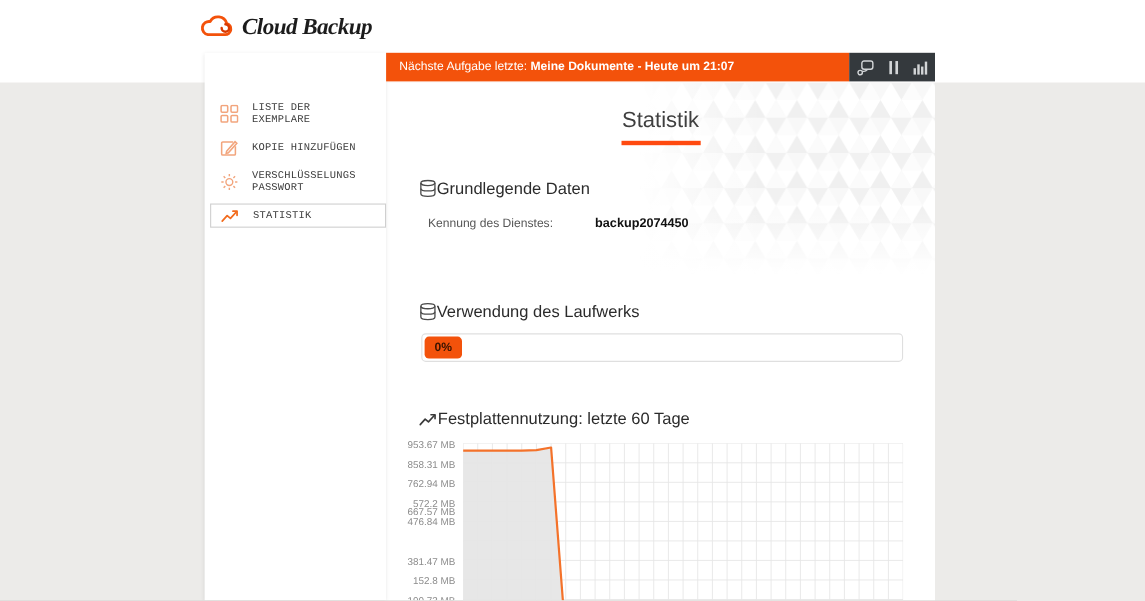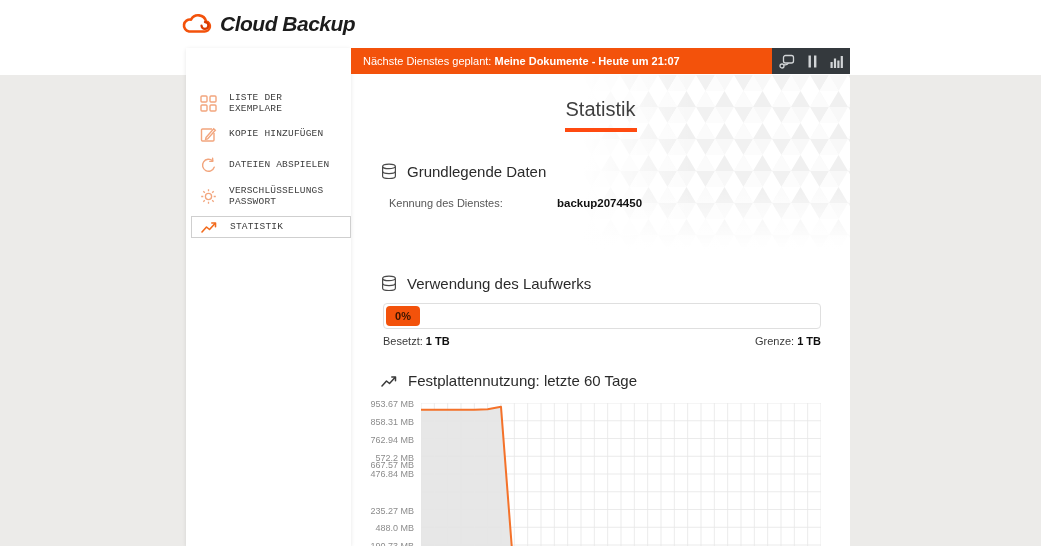--- a/index.html
+++ b/index.html
@@ -4,21 +4,21 @@
 <style>
   * { margin:0; padding:0; box-sizing:border-box; }
   html,body { background:#d8d8d6; }
   .screen {
     position:relative; width:1041px; height:546px; overflow:hidden;
     background:#ECEBE9; font-family:"Liberation Sans", sans-serif;
     -webkit-font-smoothing:antialiased;
   }
   .topband { position:absolute; left:0; top:0; width:1041px; height:75px; background:#ffffff; }
   
-  .logo { position:absolute; left:180px; top:9px; height:30px; display:flex; align-items:center; gap:4px; }
+  .logo { position:absolute; left:180px; top:9px; height:30px; display:flex; align-items:center; gap:4px;font-family:Liberation Serif, serif; }
   .logo-text { font-size:21px; font-weight:bold; font-style:italic; color:#1c1c1c; letter-spacing:-0.5px; }
   
   .banner { position:absolute; left:351px; top:48px; width:499px; height:26px; display:flex; z-index:3; }
   .banner-msg { flex:1; background:#F3520B; color:#fff; font-size:11px; line-height:26px; padding-left:12px; white-space:nowrap; overflow:hidden; }
   .banner-msg b { font-weight:bold; }
   .banner-icons { width:78px; background:#34393D; display:flex; align-items:center; justify-content:center; gap:13px; }
   .banner-icons svg { display:block; cursor:pointer; }
   
   .sidebar { position:absolute; left:186px; top:48px; width:165px; height:498px; background:#fff;
              box-shadow:0 1px 4px rgba(0,0,0,.10); z-index:2; padding-top:40px; }
@@ -30,27 +30,27 @@
   
   .content { position:absolute; left:351px; top:75px; width:499px; height:471px; background:#fff; z-index:1; overflow:hidden; }
   .pattern-wrap { position:absolute; right:0; top:0; width:268px; height:174px; overflow:hidden; pointer-events:none; }
   .pattern-fadeL { position:absolute; left:0; top:0; width:110px; height:100%;
                    background:linear-gradient(90deg,#fff, rgba(255,255,255,0)); }
   .pattern-fadeB { position:absolute; left:0; bottom:0; width:100%; height:60px;
                    background:linear-gradient(rgba(255,255,255,0), #fff); }
   .page-title-wrap { position:absolute; top:23px; left:0; width:100%; text-align:center; z-index:2; }
   .page-title { font-size:20px; color:#3f3f3f; }
   .title-underline { width:72px; height:4px; background:#FF4A10; margin:7px auto 0; }
-  .section-heading { position:absolute; left:30px; display:flex; align-items:center; gap:10px; z-index:2; }
+  .section-heading { position:absolute; left:30px; display:flex; align-items:center; z-index:2; }
   .section-heading .h-txt { font-size:15px; color:#2b2b2b; }
   
   .info-table { position:absolute; left:32px; top:118px; width:440px; z-index:2; }
   .info-row { display:flex; height:20px; align-items:center; padding-left:6px; }
   .info-row.alt { background:#ECECEC; }
-  .info-label { width:168px; font-size:11px; color:#565656; }
+  .info-label { width:152px; font-size:11px; color:#565656; }
   .info-value { font-size:11.5px; font-weight:bold; color:#111; }
   
   .progress { position:absolute; left:32px; top:228px; width:438px; height:26px; border:1px solid #dfdfdf;
               border-radius:4px; background:#fff; z-index:2; }
   .progress-chip { position:absolute; left:2px; top:2px; bottom:2px; width:34px; background:#F3520B;
                    border-radius:4px; display:flex; align-items:center; justify-content:center;
                    font-size:11px; font-weight:bold; color:#3A1400; }
   .usage-row { position:absolute; left:32px; top:260px; width:438px; display:flex; justify-content:space-between;
                font-size:11px; color:#3a3a3a; z-index:2; }
   .usage-row b { color:#0e0e0e; }
@@ -67,21 +67,21 @@
 
   <div class="logo">
     <svg width="36" height="28" viewBox="0 0 36 28">
       <path d="M9 21.5 h15.5 a5.2 5.2 0 0 0 1.6 -10.2 A8.2 8.2 0 0 0 11 9.6 A5.8 5.8 0 0 0 9 21.5 z" fill="none" stroke="#F3520B" stroke-width="2.6" stroke-linejoin="round"></path>
       <path d="M21.5 15.5 a3.4 3.4 0 1 0 3.4 -3.4" fill="none" stroke="#D93A00" stroke-width="2.2" stroke-linecap="round"></path>
     </svg>
     <span class="logo-text">Cloud Backup</span>
   </div>
 
   <div class="banner">
-    <div class="banner-msg"><span>Nächste Dienstes geplant: </span><b>Meine Dokumente - Heute um 21:07</b></div>
+    <div class="banner-msg"><span>Nächste Aufgabe letzte: </span><b>Meine Dokumente - Heute um 21:07</b></div>
     <div class="banner-icons">
       <svg width="16" height="15" viewBox="0 0 16 15">
         <rect x="4.5" y="1.5" width="10" height="7.5" rx="2" fill="none" stroke="#D2D5D7" stroke-width="1.3"></rect>
         <circle cx="3" cy="12" r="2" fill="none" stroke="#D2D5D7" stroke-width="1.3"></circle>
         <path d="M4.8 10.6 Q7.5 11.6 9.5 9.2" fill="none" stroke="#D2D5D7" stroke-width="1.3"></path>
       </svg>
       <svg width="9" height="13" viewBox="0 0 9 13">
         <rect x="0.5" y="0.5" width="2.4" height="12" fill="#D2D5D7"></rect>
         <rect x="6" y="0.5" width="2.4" height="12" fill="#D2D5D7"></rect>
       </svg>
@@ -107,27 +107,20 @@
       <span class="lbl">LISTE DER EXEMPLARE</span>
     </div>
     <div class="side-item">
       <svg width="17" height="17" viewBox="0 0 17 17">
         <g fill="none" stroke="#F2A57D" stroke-width="1.4">
           <path d="M12 3 H2.5 a1 1 0 0 0 -1 1 V14 a1 1 0 0 0 1 1 H13 a1 1 0 0 0 1 -1 V7"></path>
           <path d="M6 11.5 L13.7 2.8 l1.6 1.4 L7.6 12.9 L5.6 13.4 z"></path>
         </g>
       </svg>
       <span class="lbl">KOPIE HINZUFÜGEN</span>
-    </div>
-    <div class="side-item">
-      <svg width="17" height="17" viewBox="0 0 17 17">
-        <path d="M14.2 10.2 a6 6 0 1 1 -1.6 -6.4" fill="none" stroke="#F2A57D" stroke-width="1.4" stroke-linecap="round"></path>
-        <path d="M12.6 1.2 l0.2 3 -3 0.2" fill="none" stroke="#F2A57D" stroke-width="1.4" stroke-linecap="round" stroke-linejoin="round"></path>
-      </svg>
-      <span class="lbl">DATEIEN ABSPIELEN</span>
     </div>
     <div class="side-item">
       <svg width="17" height="17" viewBox="0 0 17 17">
         <g fill="none" stroke="#F2A57D" stroke-width="1.3">
           <circle cx="8.5" cy="8.5" r="3.1"></circle>
           <path d="M8.5 1.2 v2.1 M8.5 13.7 v2.1 M1.2 8.5 h2.1 M13.7 8.5 h2.1 M3.3 3.3 l1.5 1.5 M12.2 12.2 l1.5 1.5 M13.7 3.3 l-1.5 1.5 M4.8 12.2 l-1.5 1.5"></path>
         </g>
       </svg>
       <span class="lbl">VERSCHLÜSSELUNGS PASSWORT</span>
     </div>
@@ -187,41 +180,37 @@
           <ellipse cx="8" cy="3.4" rx="6.4" ry="2.3"></ellipse>
           <path d="M1.6 3.4 v9.8 a6.4 2.3 0 0 0 12.8 0 V3.4"></path>
           <path d="M1.6 8.3 a6.4 2.3 0 0 0 12.8 0"></path>
         </g>
       </svg>
       <span class="h-txt">Verwendung des Laufwerks</span>
     </div>
     <div class="progress">
       <div class="progress-chip">0%</div>
     </div>
-    <div class="usage-row">
-      <span><span>Besetzt:</span> <b>1 TB</b></span>
-      <span><span>Grenze:</span> <b>1 TB</b></span>
-    </div>
 
     <div class="section-heading" style="top:297px;">
       <svg width="17" height="14" viewBox="0 0 17 14">
         <polyline points="1,12 5.5,7 8.5,9.5 14,3.5" fill="none" stroke="#3a3a3a" stroke-width="1.5" stroke-linecap="round" stroke-linejoin="round"></polyline>
         <polyline points="10.8,3 14.5,3 14.5,6.7" fill="none" stroke="#3a3a3a" stroke-width="1.5" stroke-linecap="round" stroke-linejoin="round"></polyline>
       </svg>
       <span class="h-txt">Festplattennutzung: letzte 60 Tage</span>
     </div>
     <div class="chart-ticks" id="chart-ticks">
         <div class="chart-tick" style="top: 324px;">953.67 MB</div>
         <div class="chart-tick" style="top: 341.75px;">858.31 MB</div>
         <div class="chart-tick" style="top: 359.5px;">762.94 MB</div>
         <div class="chart-tick" style="top: 355px; margin-top: 30px;">667.57 MB</div>
         <div class="chart-tick" style="top: 378px; margin-left: 28px;">572.2 MB</div>
         <div class="chart-tick" style="top: 394px;">476.84 MB</div>
-        <div class="chart-tick" style="top: 430.5px;">235.27 MB</div>
-        <div class="chart-tick" style="top: 448.25px;">488.0 MB</div>
+        <div class="chart-tick" style="top: 430.5px;">381.47 MB</div>
+        <div class="chart-tick" style="top: 448.25px;">152.8 MB</div>
         <div class="chart-tick" style="top: 466px;">190.73 MB</div>
       </div>
     <svg class="chart-plot" id="usage-chart" viewBox="0 0 400 178" preserveAspectRatio="none">
         <polygon points="0.00,6.64 13.33,6.64 26.67,6.64 40.00,6.64 53.33,6.64 66.67,6.27 80.00,3.85 93.33,177.13 106.67,177.13 120.00,177.13 133.33,177.13 146.67,177.13 160.00,177.13 173.33,177.13 186.67,177.13 200.00,177.13 213.33,177.13 226.67,177.13 240.00,177.13 253.33,177.13 266.67,177.13 280.00,177.13 293.33,177.13 306.67,177.13 320.00,177.13 333.33,177.13 346.67,177.13 360.00,177.13 373.33,177.13 386.67,177.13 386.67,178 0,178" fill="#E7E7E7"></polygon>
         <path d="M0 0.00 H400 M0 17.75 H400 M0 35.50 H400 M0 53.25 H400 M0 71.00 H400 M0 88.75 H400 M0 106.50 H400 M0 124.25 H400 M0 142.00 H400 M0 159.75 H400 M0 177.50 H400 M0.00 0 V178 M13.33 0 V178 M26.67 0 V178 M40.00 0 V178 M53.33 0 V178 M66.67 0 V178 M80.00 0 V178 M93.33 0 V178 M106.67 0 V178 M120.00 0 V178 M133.33 0 V178 M146.67 0 V178 M160.00 0 V178 M173.33 0 V178 M186.67 0 V178 M200.00 0 V178 M213.33 0 V178 M226.67 0 V178 M240.00 0 V178 M253.33 0 V178 M266.67 0 V178 M280.00 0 V178 M293.33 0 V178 M306.67 0 V178 M320.00 0 V178 M333.33 0 V178 M346.67 0 V178 M360.00 0 V178 M373.33 0 V178 M386.67 0 V178 M400.00 0 V178 " stroke="#e6e6e6" stroke-width="0.8" fill="none"></path>
         <polyline points="0.00,6.64 13.33,6.64 26.67,6.64 40.00,6.64 53.33,6.64 66.67,6.27 80.00,3.85 93.33,177.13 106.67,177.13 120.00,177.13 133.33,177.13 146.67,177.13 160.00,177.13 173.33,177.13 186.67,177.13 200.00,177.13 213.33,177.13 226.67,177.13 240.00,177.13 253.33,177.13 266.67,177.13 280.00,177.13 293.33,177.13 306.67,177.13 320.00,177.13 333.33,177.13 346.67,177.13 360.00,177.13 373.33,177.13 386.67,177.13" fill="none" stroke="#F4722A" stroke-width="2" stroke-linejoin="round"></polyline>
       </svg>
   </main>
 </div>
 

